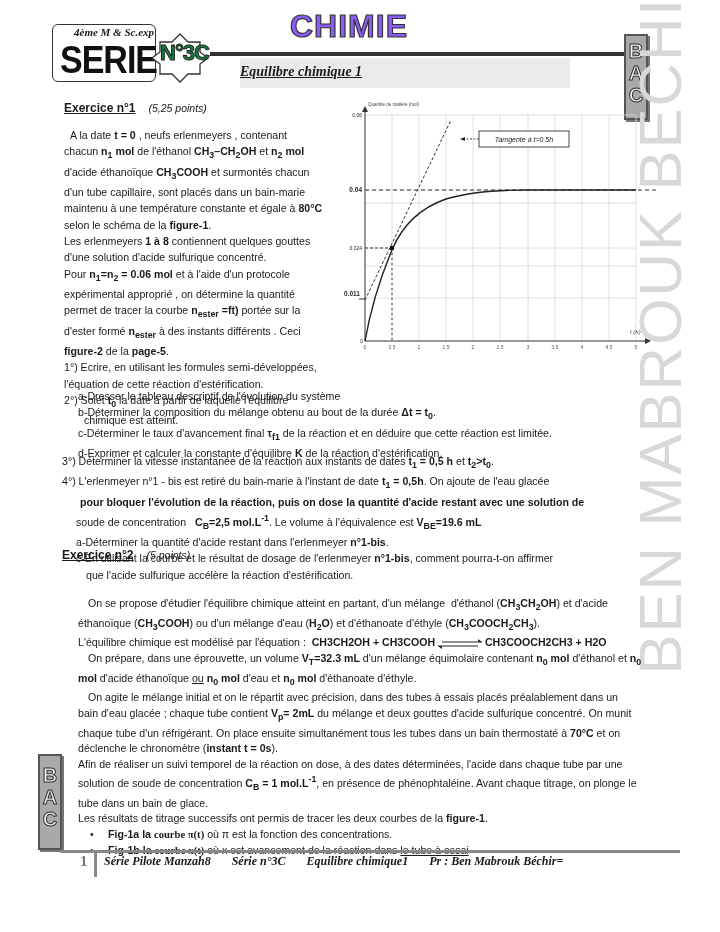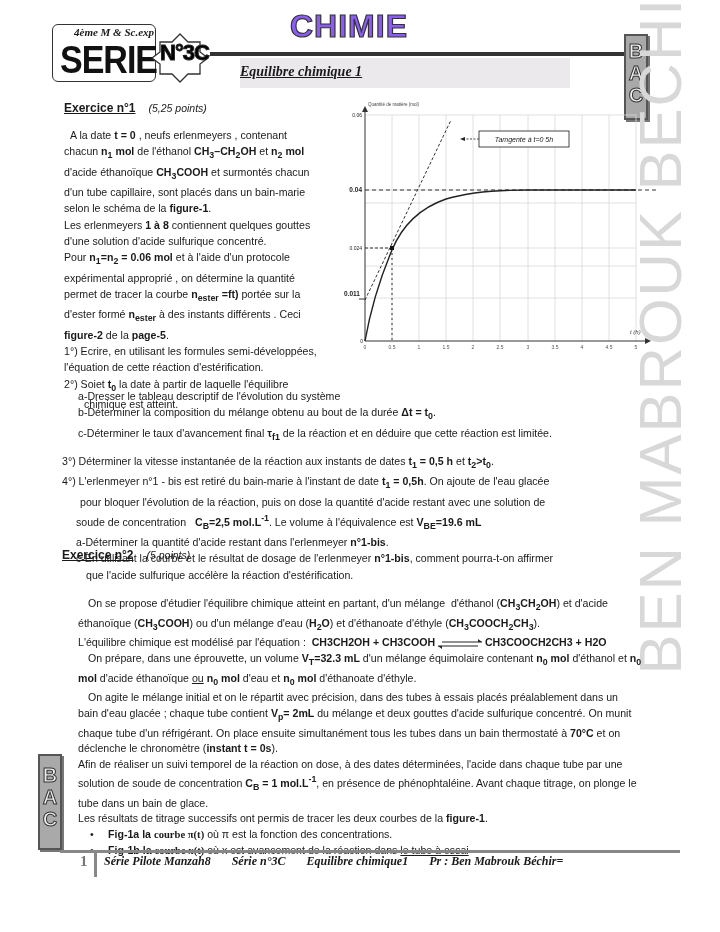--- a/index.html
+++ b/index.html
@@ -5,21 +5,21 @@
   * { box-sizing: border-box; margin: 0; padding: 0; }
   html, body { width: 720px; height: 932px; background: #fff; overflow: hidden; }
   body { position: relative; font-family: "Liberation Sans", sans-serif; color: #1a1a1a; font-size: 10.6px; }
   .abs { position: absolute; }
 
   
   .serie-box { left: 52px; top: 24px; width: 104px; height: 58px; border: 1.5px solid #333; border-radius: 6px; background:#fff; }
   .serie-level { left: 74px; top: 26px; font-family: "Liberation Serif", serif; font-style: italic; font-weight: bold; font-size: 11px; }
   .serie-word { left: 60px; top: 37px; font-family: "Liberation Sans", sans-serif; font-weight: bold; font-size: 34px; letter-spacing: -1px; color: #111; transform: scaleY(1.15); transform-origin: top left; }
   .serie-num { left: 150px; top: 32px; width: 60px; height: 52px; }
-  .serie-num-text { left: 160px; top: 40px; font-size: 22px; font-weight: bold; color: #000000; -webkit-text-stroke: 1px #222; letter-spacing: -1px; }
+  .serie-num-text { left: 160px; top: 40px; font-size: 22px; font-weight: bold; color: #15803d; -webkit-text-stroke: 1px #222; letter-spacing: -1px; }
   .chimie { left: 290px; top: 8px; font-size: 32px; font-weight: bold; color: #8b5cf6; -webkit-text-stroke: 1.2px #333; letter-spacing: 1px; }
   .header-line { left: 210px; top: 52px; width: 420px; height: 4px; background: #333; }
   .header-line2 { left: 640px; top: 52px; width: 25px; height: 4px; background: #333; }
   .subtitle-band { left: 240px; top: 58px; width: 330px; height: 30px; background: #ebe9ec; }
   .subtitle { left: 240px; top: 64px; width: 330px; text-align: left; font-family: "Liberation Serif", serif; font-style: italic; font-weight: bold; font-size: 14px; text-decoration: underline; }
 
   .bac-box { width: 24px; border: 2px solid #555; background: #a9a9a9; box-shadow: 2px 2px 0 #777; display: flex; flex-direction: column; align-items: center; }
   .bac-box span { font-size: 20px; font-weight: bold; color: #eee; -webkit-text-stroke: 1px #333; line-height: 22px; }
   .bac-top { left: 624px; top: 34px; height: 86px; padding-top: 4px; }
   .bac-bottom { left: 38px; top: 754px; height: 96px; padding-top: 8px; }
@@ -77,20 +77,21 @@
 <div class="abs" style="left:64px; top:101px;">
   <span class="ex-title">Exercice n°1</span>
   <span class="ex-pts">(5,25 points)</span>
 </div>
 
 <div class="abs para" style="left:64px; top:127px; width:280px;">
   <div class="line" style="padding-left:6px;">A la date <b>t = 0</b> , neufs erlenmeyers , contenant</div>
   <div class="line">chacun <b>n<sub>1</sub> mol</b> de l'éthanol <b>CH<sub>3</sub>–CH<sub>2</sub>OH</b> et <b>n<sub>2</sub> mol</b></div>
   <div class="line">d'acide éthanoïque <b>CH<sub>3</sub>COOH</b> et surmontés chacun</div>
   <div class="line">d'un tube capillaire, sont placés dans un bain-marie</div>
+  <div class="line">maintenu à une température constante et égale à <b>80°C</b></div>
   <div class="line">selon le schéma de la <b>figure-1</b>.</div>
   <div class="line">Les erlenmeyers <b>1 à 8</b> contiennent quelques gouttes</div>
   <div class="line">d'une solution d'acide sulfurique concentré.</div>
   <div class="line">Pour <b>n<sub>1</sub>=n<sub>2</sub> = 0.06 mol</b> et à l'aide d'un protocole</div>
   <div class="line">expérimental approprié , on détermine la quantité</div>
   <div class="line">permet de tracer la courbe <b>n<sub>ester</sub> =ft)</b> portée sur la</div>
   <div class="line">d'ester formé <b>n<sub>ester</sub></b> à des instants différents . Ceci</div>
   <div class="line"><b>figure-2</b> de la <b>page-5</b>.</div>
   <div class="line">1°) Ecrire, en utilisant les formules semi-développées,</div>
   <div class="line">l'équation de cette réaction d'estérification.</div>
@@ -164,25 +165,26 @@
     <text x="184" y="44" font-size="7" font-style="italic" font-family="Liberation Serif" text-anchor="middle" fill="#222">Tamgente à t=0 5h</text>
     <line x1="139" y1="41" x2="125" y2="41" stroke="#333" stroke-width="0.9" stroke-dasharray="2,1.5"></line>
     <polygon points="125,39 120,41 125,43" fill="#222"></polygon>
   </svg>
 </div>
 
 <div class="abs para" style="left:78px; top:388px; width:540px;">
   <div class="line">a-Dresser le tableau descriptif de l'évolution du système</div>
   <div class="line">b-Déterminer la composition du mélange obtenu au bout de la durée <b>Δt = t<sub>0</sub></b>.</div>
   <div class="line">c-Déterminer le taux d'avancement final <b>τ<sub>f1</sub></b> de la réaction et en déduire que cette réaction est limitée.</div>
+  <div class="line">d-Exprimer et calculer la constante d'équilibre <b>K</b> de la réaction d'estérification.</div>
 </div>
 <div class="abs para" style="left:62px; top:453px; width:560px;">
   <div class="line">3°) Déterminer la vitesse instantanée de la réaction aux instants de dates <b>t<sub>1</sub> = 0,5 h</b> et <b>t<sub>2</sub>&gt;t<sub>0</sub></b>.</div>
   <div class="line">4°) L'erlenmeyer n°1 - bis est retiré du bain-marie à l'instant de date <b>t<sub>1</sub> = 0,5h</b>. On ajoute de l'eau glacée</div>
-  <div class="line" style="padding-left:18px;">pour bloquer l'évolution de la réaction, puis on dose la quantité d'acide restant avec une solution de</div>
+  <div class="line" style="padding-left:18px;font-weight:bold;">pour bloquer l'évolution de la réaction, puis on dose la quantité d'acide restant avec une solution de</div>
   <div class="line" style="padding-left:14px;">soude de concentration &nbsp; <b>C<sub>B</sub>=2,5 mol.L<sup>-1</sup></b>. Le volume à l'équivalence est <b>V<sub>BE</sub>=19.6 mL</b></div>
   <div class="line" style="padding-left:14px;">a-Déterminer la quantité d'acide restant dans l'erlenmeyer <b>n°1-bis</b>.</div>
   <div class="line" style="padding-left:14px;">c-En utilisant la courbe et le résultat de dosage de l'erlenmeyer <b>n°1-bis</b>, comment pourra-t-on affirmer</div>
   <div class="line" style="padding-left:24px;">que l'acide sulfurique accélère la réaction d'estérification.</div>
 </div>
 
 <div class="abs" style="left:62px; top:548px;">
   <span class="ex-title">Exercice n°2</span>
   <span class="ex-pts">(5 points)</span>
 </div>

